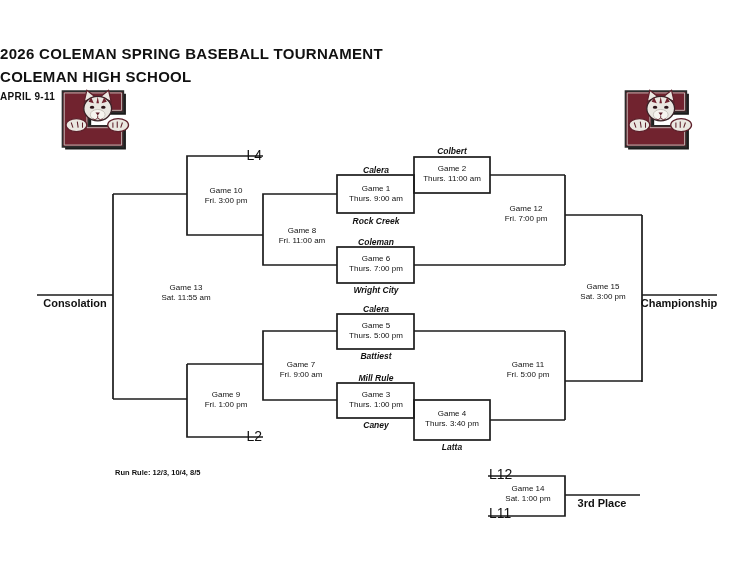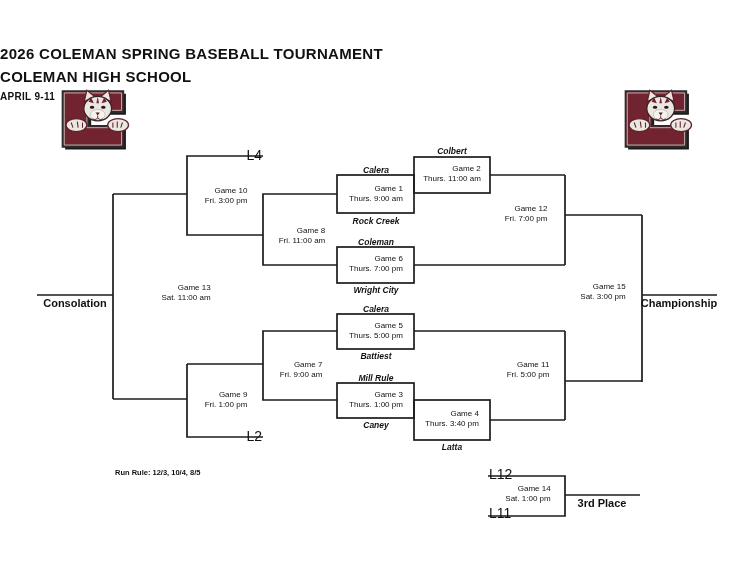--- a/index.html
+++ b/index.html
@@ -5,21 +5,21 @@
   html,body{margin:0;padding:0;background:#fff;}
   #page{position:relative;width:750px;height:585px;background:#fff;overflow:hidden;
         font-family:"Liberation Sans",sans-serif;color:#111;}
   .abs{position:absolute;}
   .cx{transform:translateX(-50%);}
   .title{left:0;width:750px;font-weight:700;letter-spacing:.3px;}
   .t1,.t2{font-size:15px;}
   .t3{font-size:10px;}
   .team{font-weight:700;font-size:8.5px;white-space:nowrap;font-style:italic;}
   .game{font-size:8px;line-height:10px;text-align:center;white-space:nowrap;}
-  .game .t{display:block;text-align:right;}
+  .game .t{display:block;}
   .feeder{font-size:14px;white-space:nowrap;}
   .feeder.r{width:18px;text-align:right;}
   .place{font-weight:700;font-size:11px;white-space:nowrap;}
   .runrule{font-weight:700;font-size:7.5px;white-space:nowrap;}
   svg.lines{position:absolute;left:0;top:0;}
   .logo{position:absolute;width:88px;height:66px;}
 </style>
 </head>
 <body>
 
@@ -132,21 +132,21 @@
   <div class="abs cx game" style="left:226px;top:186px">
     <span class="t">Game 10</span>
     <span class="t">Fri. 3:00 pm</span>
   </div>
   <div class="abs cx game" style="left:302px;top:226px">
     <span class="t">Game 8</span>
     <span class="t">Fri. 11:00 am</span>
   </div>
   <div class="abs cx game" style="left:186px;top:283px">
     <span class="t">Game 13</span>
-    <span class="t">Sat. 11:00 am</span>
+    <span class="t">Sat. 11:55 am</span>
   </div>
   <div class="abs cx game" style="left:526px;top:204px">
     <span class="t">Game 12</span>
     <span class="t">Fri. 7:00 pm</span>
   </div>
   <div class="abs cx game" style="left:603px;top:282px">
     <span class="t">Game 15</span>
     <span class="t">Sat. 3:00 pm</span>
   </div>
   <div class="abs cx game" style="left:528px;top:360px">

